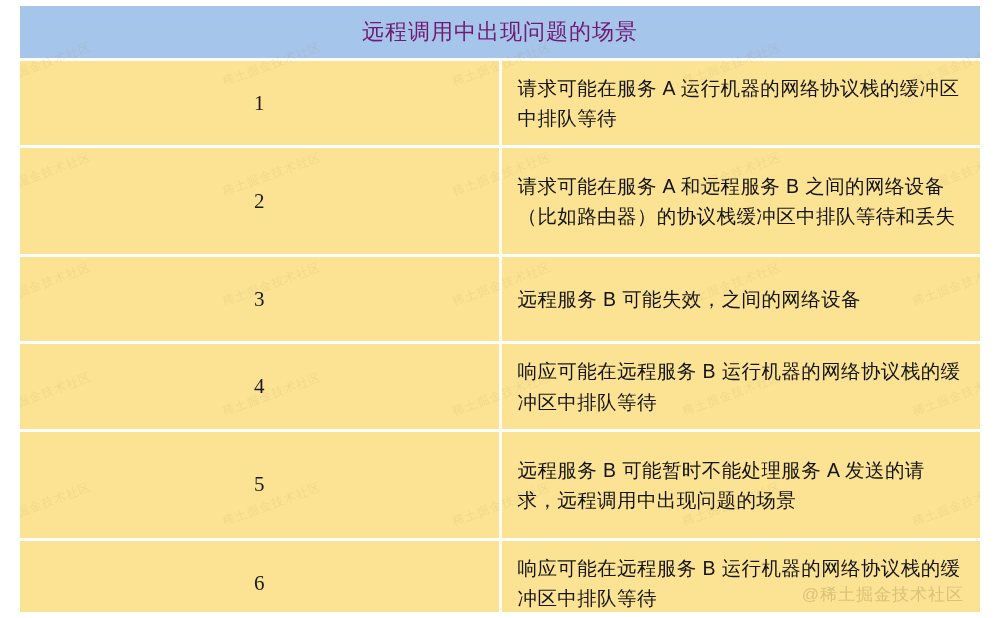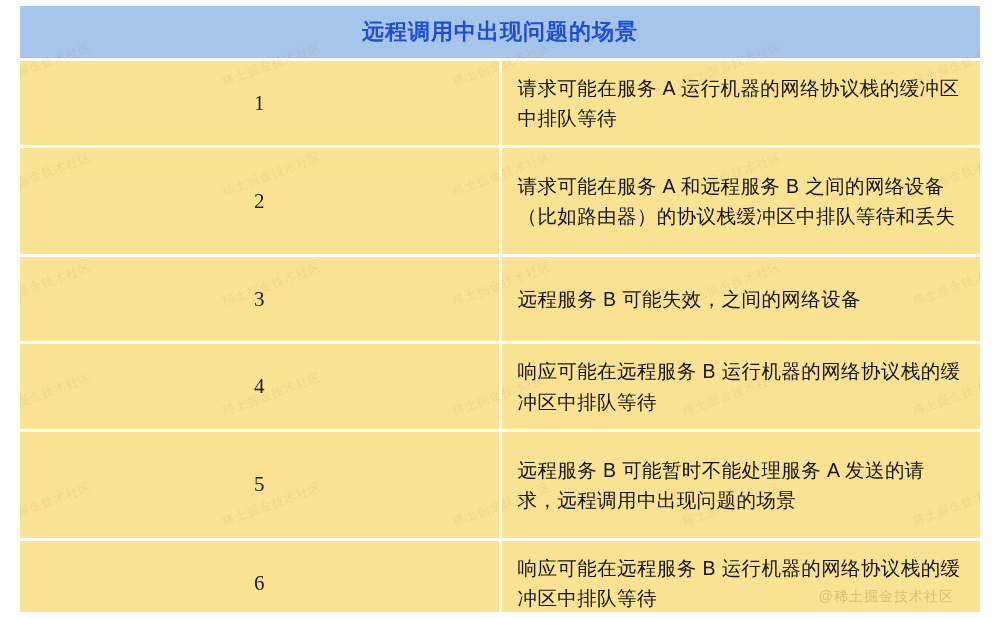--- a/index.html
+++ b/index.html
@@ -32,22 +32,22 @@
 
   .hdr-row td {
     background: #a6c5ea;
     height: 52px;
     padding: 0;
     text-align: center;
     vertical-align: middle;
   }
   .hdr-title {
     font-size: 22px;
-    font-weight: bold;
-    color: #1d4ed8;
+    font-weight: normal;
+    color: #701a75;
     letter-spacing: 1px;
     line-height: 1.2;
   }
 
   .data-row td {
     background: #fce394;
     border-top: 3px solid #ffffff;
     padding: 0;
     vertical-align: middle;
   }
@@ -75,23 +75,23 @@
     color: rgba(160, 140, 80, 0.13);
     font-size: 12px;
     letter-spacing: 1px;
     pointer-events: none;
     user-select: none;
     white-space: nowrap;
     font-family: "Liberation Sans", sans-serif;
   }
   .wm-corner {
     position: absolute;
-    right: 26px;
+    right: 16px;
     bottom: 6px;
-    font-size: 14px;
+    font-size: 17px;
     color: rgba(150, 130, 70, 0.34);
     letter-spacing: 1px;
     white-space: nowrap;
     pointer-events: none;
     user-select: none;
   }
 </style>
 </head>
 <body>
 

